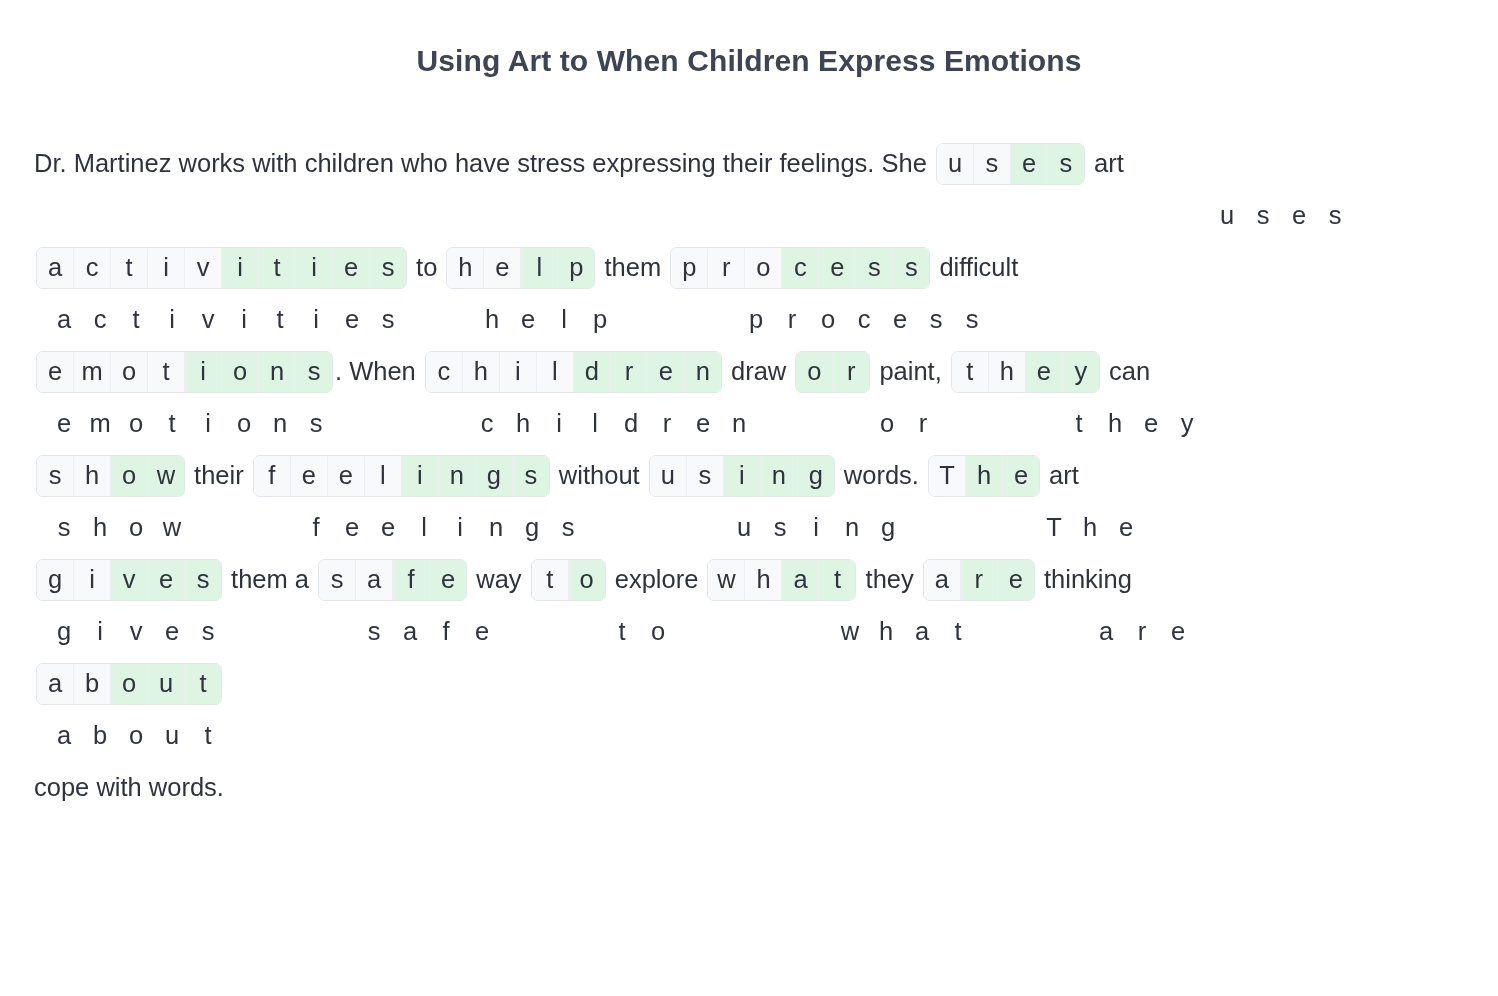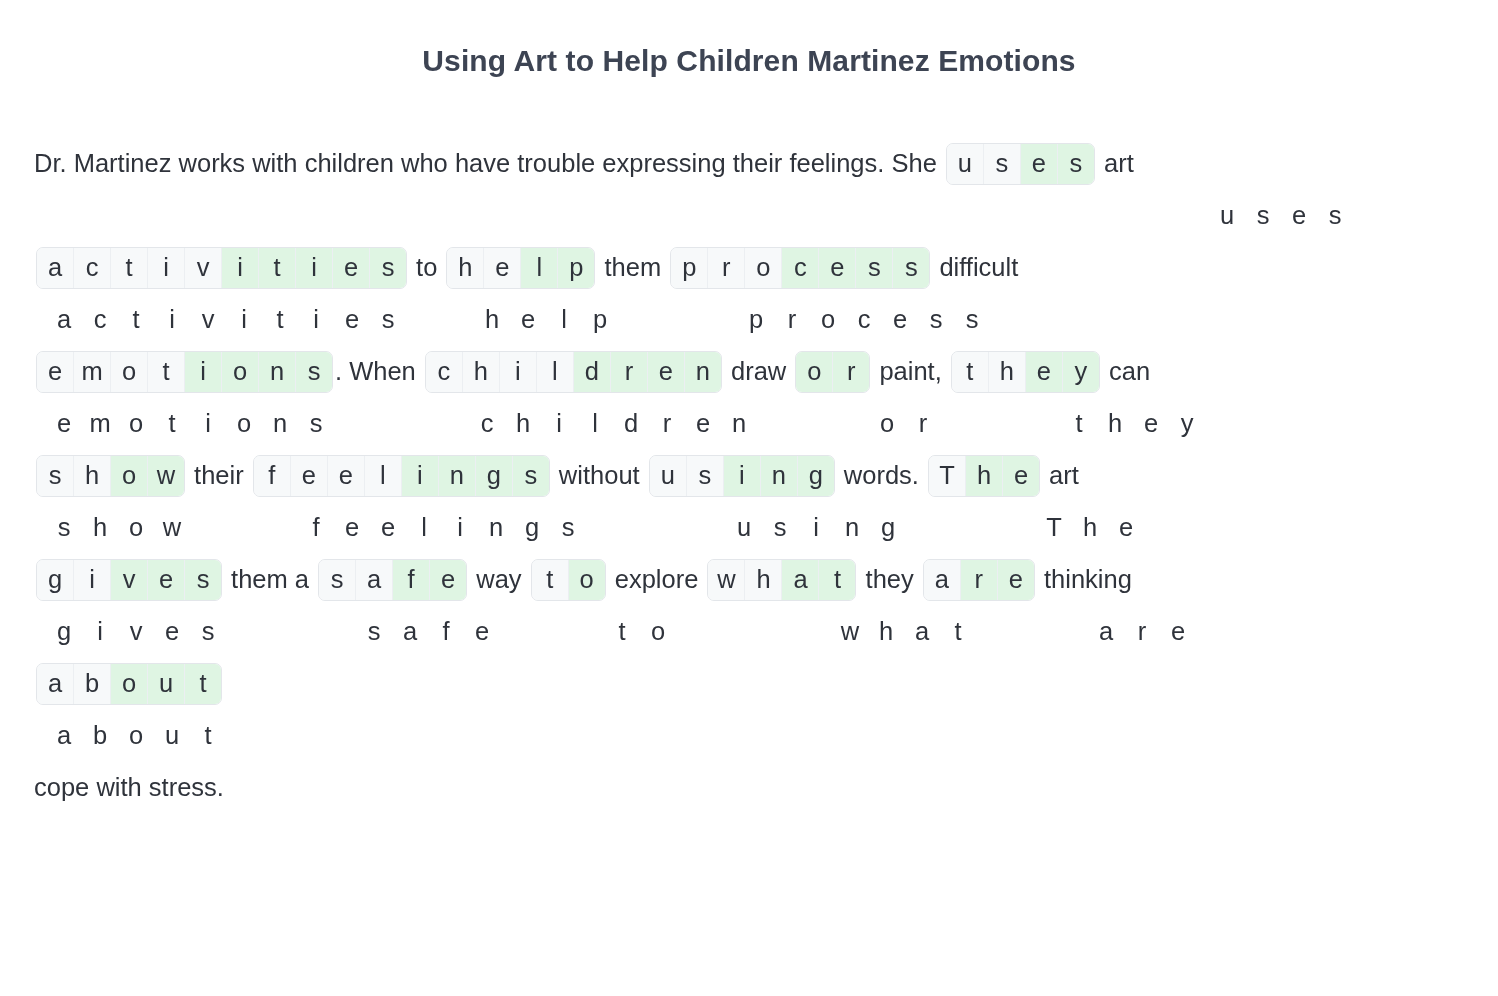--- a/index.html
+++ b/index.html
@@ -100,24 +100,24 @@
     color: #2f333b;
   }
   .gap {
     display: inline-block;
   }
 </style>
 </head>
 <body>
 
 <div class="page">
-  <h1 class="title">Using Art to Help Children Martinez Emotions</h1>
+  <h1 class="title">Using Art to When Children Express Emotions</h1>
   <div class="body-text" id="body-root">
       <div class="line">
-        <div class="main-row"><span class="plain">Dr. Martinez works with children who have trouble expressing their feelings. She </span><span class="word-box"><span class="cell">u</span><span class="cell">s</span><span class="cell hl">e</span><span class="cell hl">s</span></span><span class="plain"> art</span></div>
+        <div class="main-row"><span class="plain">Dr. Martinez works with children who have stress expressing their feelings. She </span><span class="word-box"><span class="cell">u</span><span class="cell">s</span><span class="cell hl">e</span><span class="cell hl">s</span></span><span class="plain"> art</span></div>
         <div class="shadow-row"><span class="gap" style="width: 1175px;"></span><span class="ghost"><span class="gcell">u</span><span class="gcell">s</span><span class="gcell">e</span><span class="gcell">s</span></span></div>
       </div>
       <div class="line">
         <div class="main-row"><span class="word-box"><span class="cell">a</span><span class="cell">c</span><span class="cell">t</span><span class="cell">i</span><span class="cell">v</span><span class="cell hl">i</span><span class="cell hl">t</span><span class="cell hl">i</span><span class="cell hl">e</span><span class="cell hl">s</span></span><span class="plain"> to </span><span class="word-box"><span class="cell">h</span><span class="cell">e</span><span class="cell hl">l</span><span class="cell hl">p</span></span><span class="plain"> them </span><span class="word-box"><span class="cell">p</span><span class="cell">r</span><span class="cell">o</span><span class="cell hl">c</span><span class="cell hl">e</span><span class="cell hl">s</span><span class="cell hl">s</span></span><span class="plain"> difficult</span></div>
         <div class="shadow-row"><span class="gap" style="width: 12px;"></span><span class="ghost"><span class="gcell">a</span><span class="gcell">c</span><span class="gcell">t</span><span class="gcell">i</span><span class="gcell">v</span><span class="gcell">i</span><span class="gcell">t</span><span class="gcell">i</span><span class="gcell">e</span><span class="gcell">s</span></span><span class="gap" style="width: 68px;"></span><span class="ghost"><span class="gcell">h</span><span class="gcell">e</span><span class="gcell">l</span><span class="gcell">p</span></span><span class="gap" style="width: 120px;"></span><span class="ghost"><span class="gcell">p</span><span class="gcell">r</span><span class="gcell">o</span><span class="gcell">c</span><span class="gcell">e</span><span class="gcell">s</span><span class="gcell">s</span></span></div>
       </div>
       <div class="line">
         <div class="main-row"><span class="word-box"><span class="cell">e</span><span class="cell">m</span><span class="cell">o</span><span class="cell">t</span><span class="cell hl">i</span><span class="cell hl">o</span><span class="cell hl">n</span><span class="cell hl">s</span></span><span class="plain">. When </span><span class="word-box"><span class="cell">c</span><span class="cell">h</span><span class="cell">i</span><span class="cell">l</span><span class="cell hl">d</span><span class="cell hl">r</span><span class="cell hl">e</span><span class="cell hl">n</span></span><span class="plain"> draw </span><span class="word-box"><span class="cell hl">o</span><span class="cell hl">r</span></span><span class="plain"> paint, </span><span class="word-box"><span class="cell">t</span><span class="cell">h</span><span class="cell hl">e</span><span class="cell hl">y</span></span><span class="plain"> can</span></div>
         <div class="shadow-row"><span class="gap" style="width: 12px;"></span><span class="ghost"><span class="gcell">e</span><span class="gcell">m</span><span class="gcell">o</span><span class="gcell">t</span><span class="gcell">i</span><span class="gcell">o</span><span class="gcell">n</span><span class="gcell">s</span></span><span class="gap" style="width: 135px;"></span><span class="ghost"><span class="gcell">c</span><span class="gcell">h</span><span class="gcell">i</span><span class="gcell">l</span><span class="gcell">d</span><span class="gcell">r</span><span class="gcell">e</span><span class="gcell">n</span></span><span class="gap" style="width: 112px;"></span><span class="ghost"><span class="gcell">o</span><span class="gcell">r</span></span><span class="gap" style="width: 120px;"></span><span class="ghost"><span class="gcell">t</span><span class="gcell">h</span><span class="gcell">e</span><span class="gcell">y</span></span></div>
       </div>
@@ -127,16 +127,16 @@
       </div>
       <div class="line">
         <div class="main-row"><span class="word-box"><span class="cell">g</span><span class="cell">i</span><span class="cell hl">v</span><span class="cell hl">e</span><span class="cell hl">s</span></span><span class="plain"> them a </span><span class="word-box"><span class="cell">s</span><span class="cell">a</span><span class="cell hl">f</span><span class="cell hl">e</span></span><span class="plain"> way </span><span class="word-box"><span class="cell">t</span><span class="cell hl">o</span></span><span class="plain"> explore </span><span class="word-box"><span class="cell">w</span><span class="cell">h</span><span class="cell hl">a</span><span class="cell hl">t</span></span><span class="plain"> they </span><span class="word-box"><span class="cell">a</span><span class="cell hl">r</span><span class="cell hl">e</span></span><span class="plain"> thinking</span></div>
         <div class="shadow-row"><span class="gap" style="width: 12px;"></span><span class="ghost"><span class="gcell">g</span><span class="gcell">i</span><span class="gcell">v</span><span class="gcell">e</span><span class="gcell">s</span></span><span class="gap" style="width: 130px;"></span><span class="ghost"><span class="gcell">s</span><span class="gcell">a</span><span class="gcell">f</span><span class="gcell">e</span></span><span class="gap" style="width: 104px;"></span><span class="ghost"><span class="gcell">t</span><span class="gcell">o</span></span><span class="gap" style="width: 156px;"></span><span class="ghost"><span class="gcell">w</span><span class="gcell">h</span><span class="gcell">a</span><span class="gcell">t</span></span><span class="gap" style="width: 112px;"></span><span class="ghost"><span class="gcell">a</span><span class="gcell">r</span><span class="gcell">e</span></span></div>
       </div>
       <div class="line">
         <div class="main-row"><span class="word-box"><span class="cell">a</span><span class="cell">b</span><span class="cell hl">o</span><span class="cell hl">u</span><span class="cell hl">t</span></span></div>
         <div class="shadow-row"><span class="gap" style="width: 12px;"></span><span class="ghost"><span class="gcell">a</span><span class="gcell">b</span><span class="gcell">o</span><span class="gcell">u</span><span class="gcell">t</span></span></div>
       </div>
       <div class="line">
-        <div class="main-row"><span class="plain">cope with stress.</span></div>
+        <div class="main-row"><span class="plain">cope with words.</span></div>
       </div>
     </div>
 </div>
 
 </body></html>

